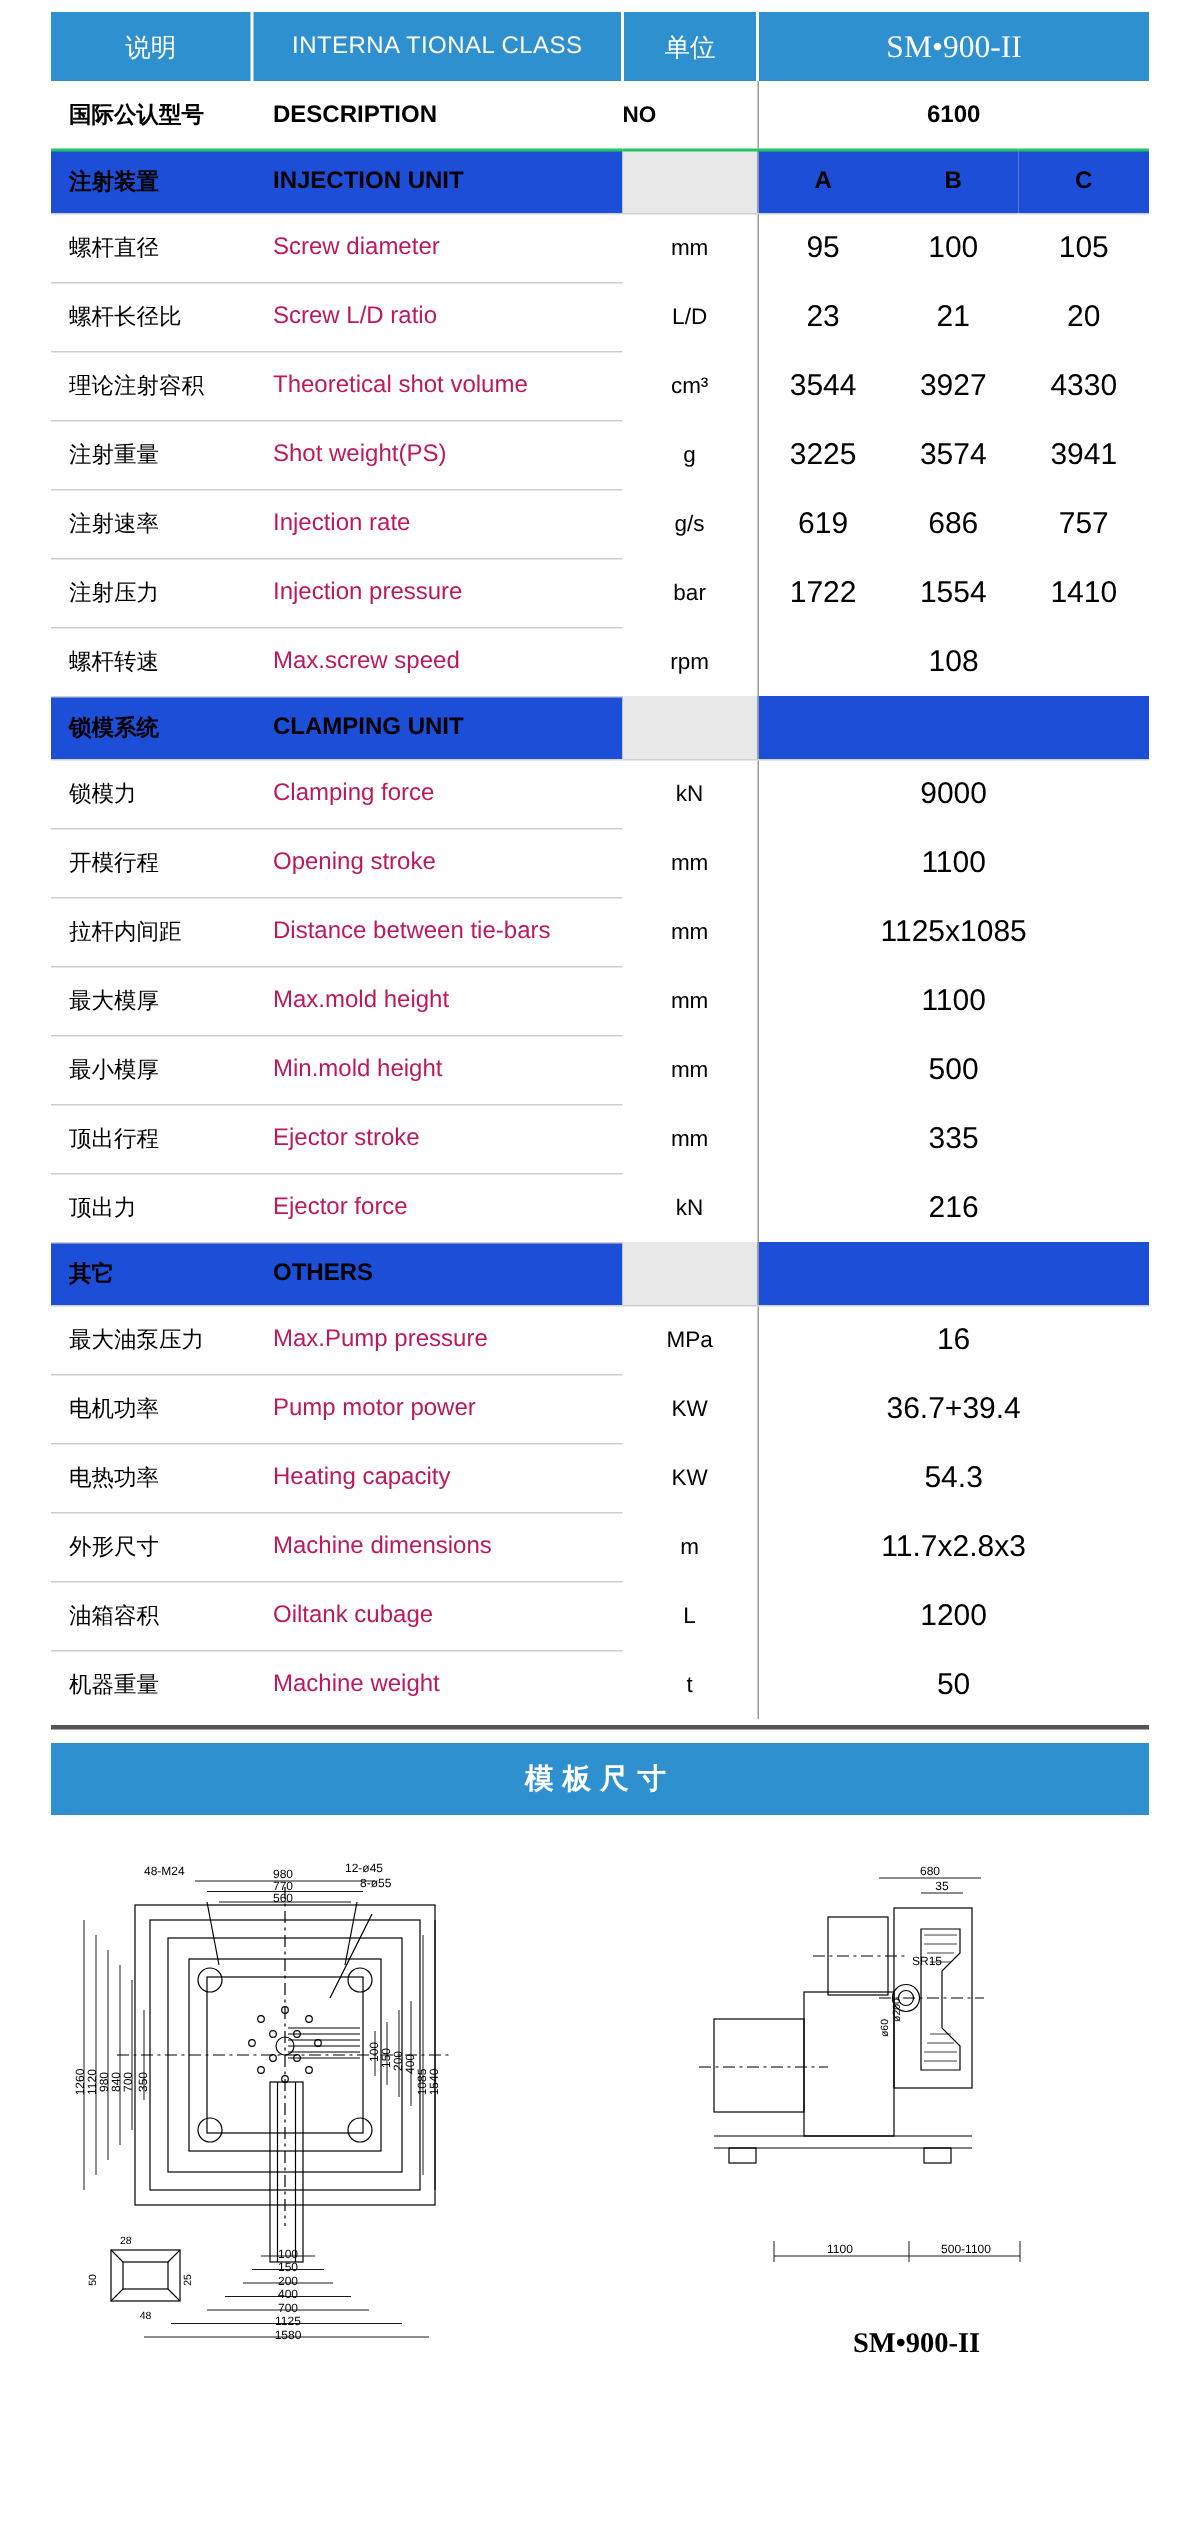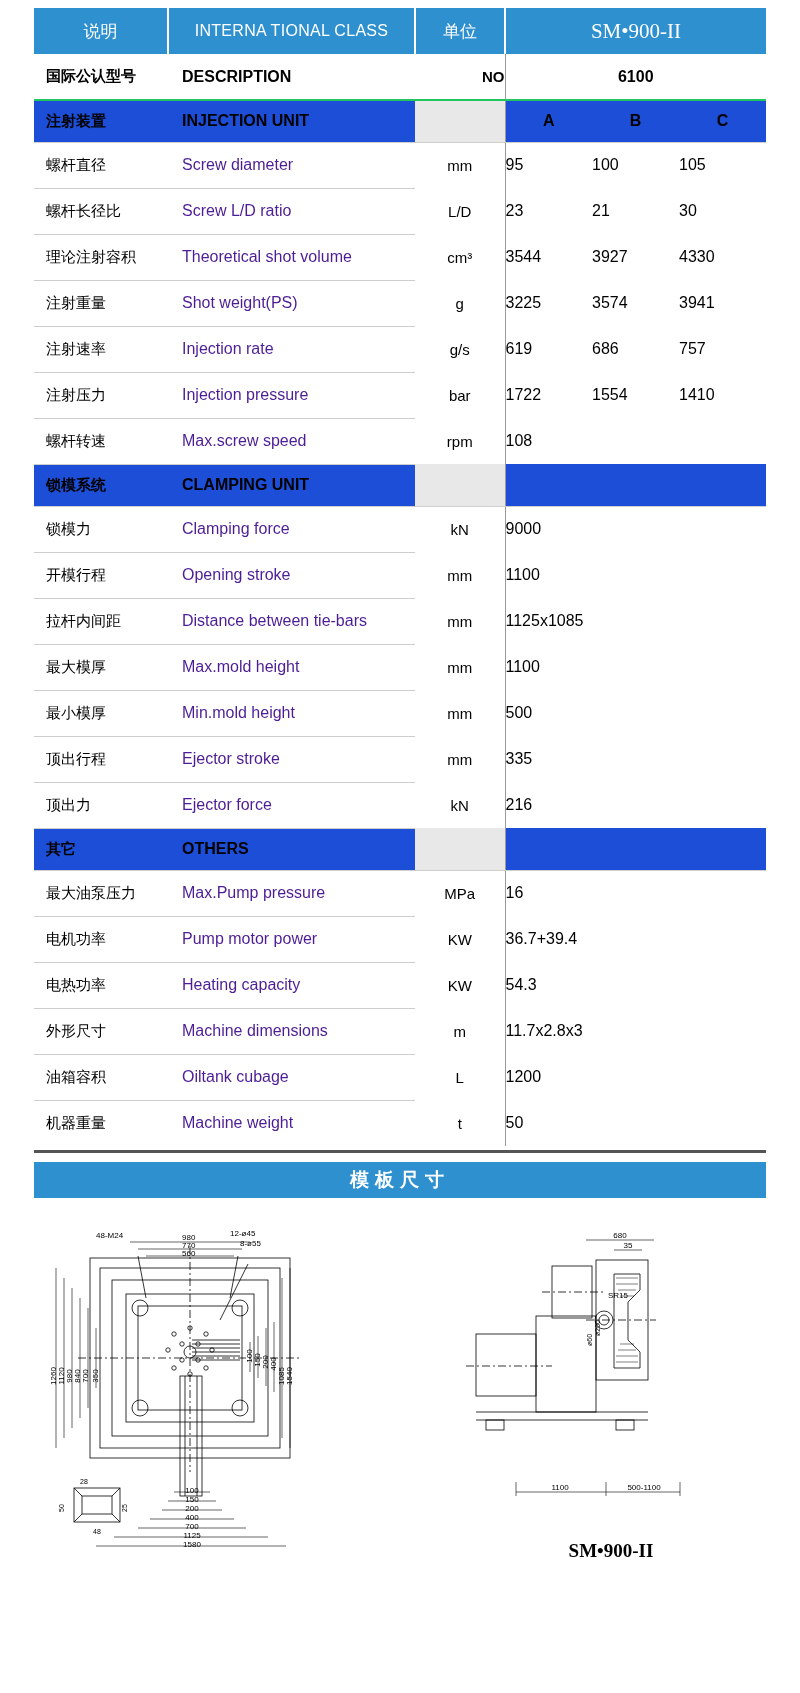--- a/index.html
+++ b/index.html
@@ -50,21 +50,21 @@
 
   
   .subhdr td {
     height: 46px;
     font-weight: bold;
     font-size: 15px;
     border-bottom: 2px solid #22c55e;
   }
   .subhdr td.cn { padding-left: 12px; font-size: 15px; }
   .subhdr td.en { padding-left: 14px; font-size: 16px; }
-  .subhdr td.unit { text-align: right; font-size: 15px; margin-top: 23px; }
+  .subhdr td.unit { text-align: left; font-size: 15px; margin-top: 23px; }
   .subhdr td.val { text-align: center; font-size: 16px; }
 
   
   .section td {
     background: #1d4ed8;
     height: 42px;
     font-weight: bold;
     font-size: 15px;
     border-bottom: 1px solid #cfcfcf;
   }
@@ -77,39 +77,39 @@
   .row td { height: 46px; font-size: 15px; }
   .row td.cn {
     padding-left: 12px;
     border-bottom: 1px solid #cdcdcd;
     color: #000000;
   }
   .row td.en {
     padding-left: 14px;
     border-bottom: 1px solid #cdcdcd;
     font-size: 16px;
-    color: #4c1d95;
+    color: #be185d;
   }
   .row td.unit { text-align: center; font-size: 15px; }
-  .row td.val  { font-size: 16px; }
+  .row td.val  { text-align: center; font-size: 20px; }
 
   
   .vsep { border-left: 1px solid #9a9a9a; }
 
   .bottom-rule {
     width: 732px;
     height: 3px;
     background: #555;
     margin-top: 4px;
   }
 
   
   .banner {
     width: 732px;
-    height: 36px;
+    height: 48px;
     background: #2e90cf;
     color: #fff;
     font-weight: bold;
     font-size: 19px;
     letter-spacing: 6px;
     display: flex;
     align-items: center;
     justify-content: center;
     margin-top: 9px;
   }
@@ -180,21 +180,21 @@
         <td class="val vsep">95</td>
         <td class="val">100</td>
         <td class="val">105</td>
       </tr>
       <tr class="row">
         <td class="cn">螺杆长径比</td>
         <td class="en">Screw L/D ratio</td>
         <td class="unit">L/D</td>
         <td class="val vsep">23</td>
         <td class="val">21</td>
-        <td class="val">30</td>
+        <td class="val">20</td>
       </tr>
       <tr class="row">
         <td class="cn">理论注射容积</td>
         <td class="en">Theoretical shot volume</td>
         <td class="unit">cm³</td>
         <td class="val vsep">3544</td>
         <td class="val">3927</td>
         <td class="val">4330</td>
       </tr>
       <tr class="row">

